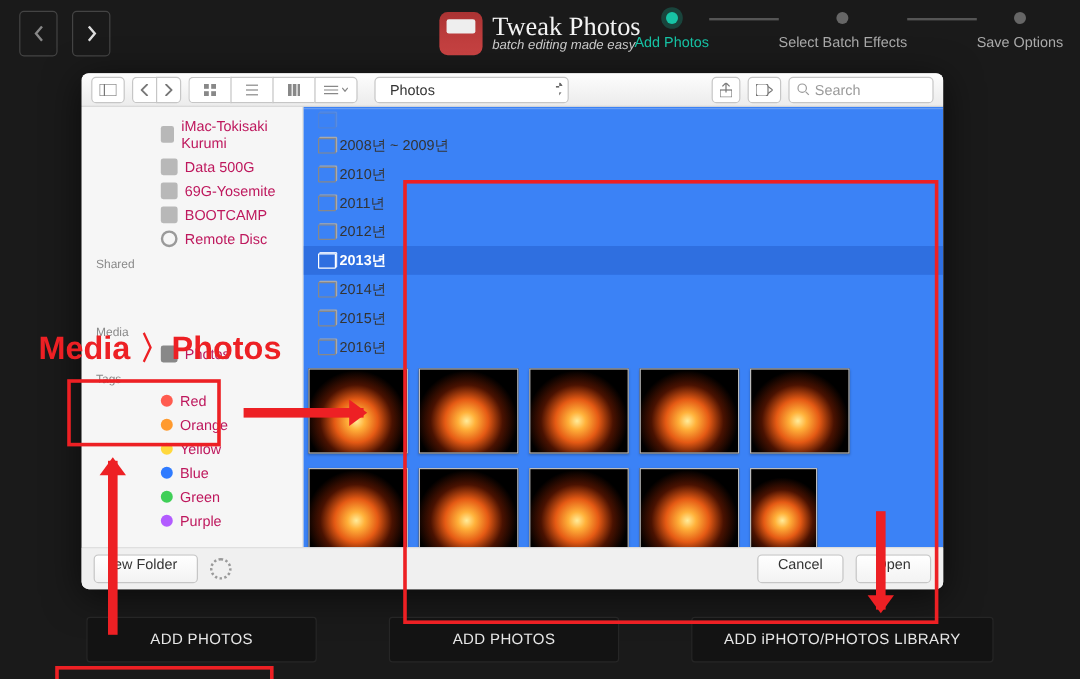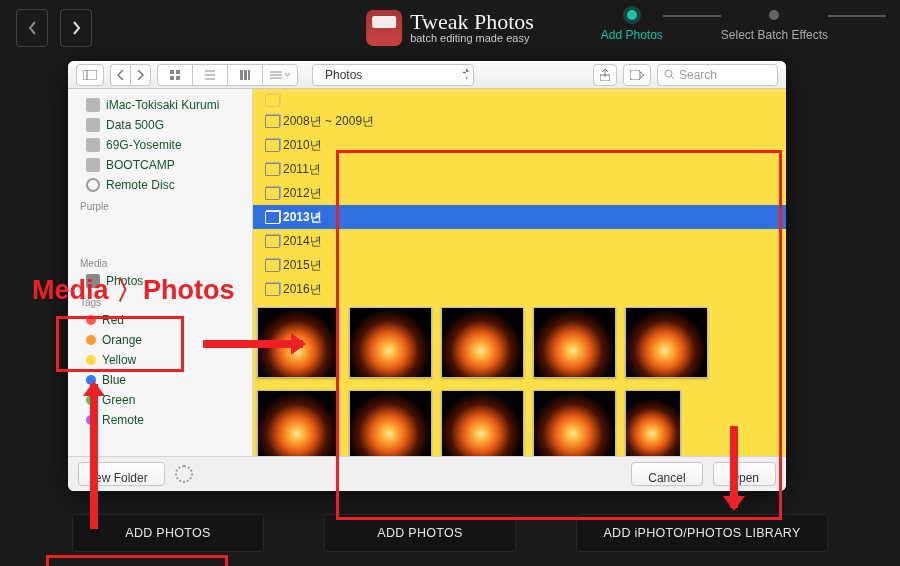--- a/index.html
+++ b/index.html
@@ -2,21 +2,21 @@
 <html><head>
 <meta charset="utf-8">
 <style>
   html,body{margin:0;padding:0;width:900px;height:566px;background:#1a1a1a;font-family:-apple-system,"Helvetica Neue",Arial,sans-serif;font-size:13px;color:#ccc;overflow:hidden;}
   .topbar{height:56px;display:flex;align-items:center;padding:0 10px;position:relative;}
   .nav-arrow{width:30px;height:36px;border:1px solid #444;border-radius:4px;display:flex;align-items:center;justify-content:center;margin:0 6px;color:#aaa;}
   .brand{position:absolute;left:50%;transform:translateX(-50%);display:flex;align-items:center;}
   .brand-icon{width:36px;height:36px;background:linear-gradient(#a33,#c44);border-radius:7px;margin-right:8px;position:relative;}
   .brand-icon::after{content:"";position:absolute;top:6px;left:6px;width:24px;height:12px;background:#eee;border-radius:2px;}
   .brand-text{color:#f3f3f3;font-family:"Brush Script MT",cursive;font-size:22px;line-height:0.95;}
-  .brand-sub{font-family:Arial;font-size:11px;color:#ccc;}
+  .brand-sub{font-family:Arial;font-size:11px;font-style:italic;color:#ccc;}
   .steps{position:absolute;right:14px;top:10px;display:flex;align-items:flex-start;}
   .step{display:flex;flex-direction:column;align-items:center;font-size:12px;color:#aaa;margin:0 0;}
   .step .dot{width:10px;height:10px;border-radius:50%;background:#666;margin-bottom:8px;}
   .step.active{color:#17c3a5;}
   .step.active .dot{background:#17c3a5;box-shadow:0 0 0 4px rgba(23,195,165,.25);}
   .step-line{width:58px;height:2px;background:#555;margin-top:5px;}
   
   .finder{position:absolute;left:68px;top:61px;width:718px;height:430px;background:#f0f0f0;border-radius:6px;box-shadow:0 6px 30px rgba(0,0,0,.6);display:flex;flex-direction:column;color:#333;}
   .finder-toolbar{height:27px;background:linear-gradient(#fdfdfd,#ececec);border-bottom:1px solid #c9c9c9;border-radius:6px 6px 0 0;display:flex;align-items:center;padding:0 8px;gap:6px;}
   .tb-btn{border:1px solid #c6c6c6;background:#fff;border-radius:4px;height:20px;display:flex;align-items:center;justify-content:center;padding:0 6px;font-size:11px;color:#555;gap:3px;}
@@ -25,39 +25,39 @@
   .tb-seg .tb-btn:first-child{border-radius:4px 0 0 4px;}
   .tb-seg .tb-btn:last-child{border-radius:0 4px 4px 0;border-right-width:1px;}
   .tb-seg.view .tb-btn{width:22px;}
   .tb-path{display:flex;align-items:center;border:1px solid #c6c6c6;background:#fff;border-radius:4px;height:20px;padding:0 14px 0 6px;font-size:12px;position:relative;min-width:140px;margin-left:8px;}
   .tb-path::after{content:"";position:absolute;right:4px;top:3px;width:6px;height:12px;background:linear-gradient(#666,#666) no-repeat center 1px/6px 4px,linear-gradient(#666,#666) no-repeat center 9px/6px 4px;clip-path:polygon(50% 0,100% 35%,0 35%,0 65%,100% 65%,50% 100%);}
   .tb-search{flex:1;max-width:120px;display:flex;align-items:center;border:1px solid #c6c6c6;background:#fff;border-radius:4px;height:20px;padding:0 6px;color:#9a9a9a;font-size:12px;}
   .tb-spacer{flex:1;}
   .finder-body{flex:1;display:flex;overflow:hidden;}
   .sidebar{width:184px;background:#f6f6f6;border-right:1px solid #d9d9d9;padding:6px 0;overflow:hidden;}
   .sb-group{font-size:10px;color:#8a8a8a;margin:6px 12px 2px;text-transform:none;}
-  .sb-item{display:flex;align-items:center;gap:6px;padding:3px 12px 3px 18px;font-size:12px;color:#14532d;}
+  .sb-item{display:flex;align-items:center;gap:6px;padding:3px 12px 3px 18px;font-size:12px;color:#be185d;margin-left:48px;}
   .sb-item .ic{width:14px;height:14px;display:inline-block;}
   .ic-drive{background:#b8b8b8;border-radius:2px;}
   .ic-disc{border:2px solid #9a9a9a;border-radius:50%;width:12px;height:12px;box-sizing:border-box;}
   .ic-camera{background:#888;border-radius:2px;}
   .tag-dot{width:10px;height:10px;border-radius:50%;display:inline-block;}
-  .content{flex:1;background:#fde047;display:flex;flex-direction:column;overflow:hidden;}
+  .content{flex:1;background:#3b82f6;display:flex;flex-direction:column;overflow:hidden;}
   .col-list{padding-top:1px;}
   .col-list .row{display:flex;align-items:center;gap:6px;font-size:12px;color:#333;padding:2px 6px 2px 30px;height:20px;position:relative;}
   .col-list .row::before{content:"";position:absolute;left:12px;width:13px;height:11px;border:1px solid #888;border-radius:1px;box-shadow:1px -1px 0 #aaa;}
   .col-list .row.sel{background:#2f6fe0;color:#fff;}
   .col-list .row.sel::before{border-color:#fff;box-shadow:1px -1px 0 #dfe9ff;}
   .col-list .row.top{height:14px;border-top:1px solid #eee;}
   .thumbs{display:flex;flex-direction:column;gap:12px;padding:6px 4px 2px 4px;}
   .thumb-row{display:flex;gap:9px;}
   .thumb{width:81px;height:69px;background:#000 radial-gradient(circle at 48% 62%,#ffec9a 0,#ffb13a 12%,#e55a14 30%,#4a1201 50%,#000 70%);border:1px solid #bbb;box-shadow:0 1px 2px rgba(0,0,0,.25);}
   .thumb.narrow{width:54px;}
   .finder-footer{height:34px;border-top:1px solid #d4d4d4;background:#f0f0f0;display:flex;align-items:center;padding:0 10px;gap:10px;border-radius:0 0 6px 6px;}
-  .sys-btn{border:1px solid #c6c6c6;background:linear-gradient(#fff,#f3f3f3);border-radius:4px;height:22px;padding:0 16px;font-size:12px;color:#333;display:flex;align-items:flex-end;}
+  .sys-btn{border:1px solid #c6c6c6;background:linear-gradient(#fff,#f3f3f3);border-radius:4px;height:22px;padding:0 16px;font-size:12px;color:#333;display:flex;align-items:flex-start;}
   .sys-btn.primary{}
   .spinner{width:14px;height:14px;border:2px dotted #9a9a9a;border-radius:50%;}
   
   .bottombar{position:absolute;left:0;right:0;bottom:14px;display:flex;justify-content:space-around;padding:0 42px;}
   .dark-btn{background:#131313;color:#e7e7e7;font-size:12.5px;letter-spacing:.3px;border:1px solid #262626;border-radius:3px;padding:11px 20px;min-width:150px;text-align:center;}
   
   .anno{position:absolute;pointer-events:none;}
   .red-box{border:3px solid #ed2024;position:absolute;}
   .red-text{color:#ed2024;font-weight:700;font-size:27px;font-family:Arial,Helvetica,sans-serif;position:absolute;white-space:nowrap;}
   .arrow-h{position:absolute;height:8px;background:#ed2024;}
@@ -93,20 +93,24 @@
     <div class="step active">
       <span class="dot"></span>
       <span>Add Photos</span>
     </div>
     <div class="step-line"></div>
     <div class="step">
       <span class="dot"></span>
       <span>Select Batch Effects</span>
     </div>
     <div class="step-line"></div>
+    <div class="step">
+      <span class="dot"></span>
+      <span>Save Options</span>
+    </div>
   </div>
 </div>
 
 <div class="finder">
   <div class="finder-toolbar">
     <div class="tb-btn">
       <svg width="14" height="10">
           <rect x="0" y="0" width="14" height="10" fill="none" stroke="#777"></rect>
           <line x1="4" y1="0" x2="4" y2="10" stroke="#777"></line>
         </svg>
@@ -199,21 +203,21 @@
         </div>
       <div class="sb-item">
           <span class="ic ic-drive"></span>
           <span>BOOTCAMP</span>
         </div>
       <div class="sb-item">
           <span class="ic ic-disc"></span>
           <span>Remote Disc</span>
         </div>
 
-      <div class="sb-group">Purple</div>
+      <div class="sb-group">Shared</div>
       <div class="sb-item" style="visibility:hidden;height:10px"></div>
 
       <div style="height:22px"></div>
       <div class="sb-group">Media</div>
       <div class="sb-item">
           <span class="ic ic-camera"></span>
           <span>Photos</span>
         </div>
 
       <div class="sb-group" style="">Tags</div>
@@ -233,21 +237,21 @@
           <div class="sb-item">
             <span class="tag-dot" style="background:#2f7bff"></span>
             <span>Blue</span>
           </div>
           <div class="sb-item">
             <span class="tag-dot" style="background:#3fcf57"></span>
             <span>Green</span>
           </div>
           <div class="sb-item">
             <span class="tag-dot" style="background:#b25bff"></span>
-            <span>Remote</span>
+            <span>Purple</span>
           </div>
         </div>
     </div>
 
     <div class="content">
       <div class="col-list" id="years-list">
           <div class="row top" style="opacity: 0.25; padding-left: 30px;"></div>
           <div class="row">
             <span>2008년 ~ 2009년</span>
           </div>

